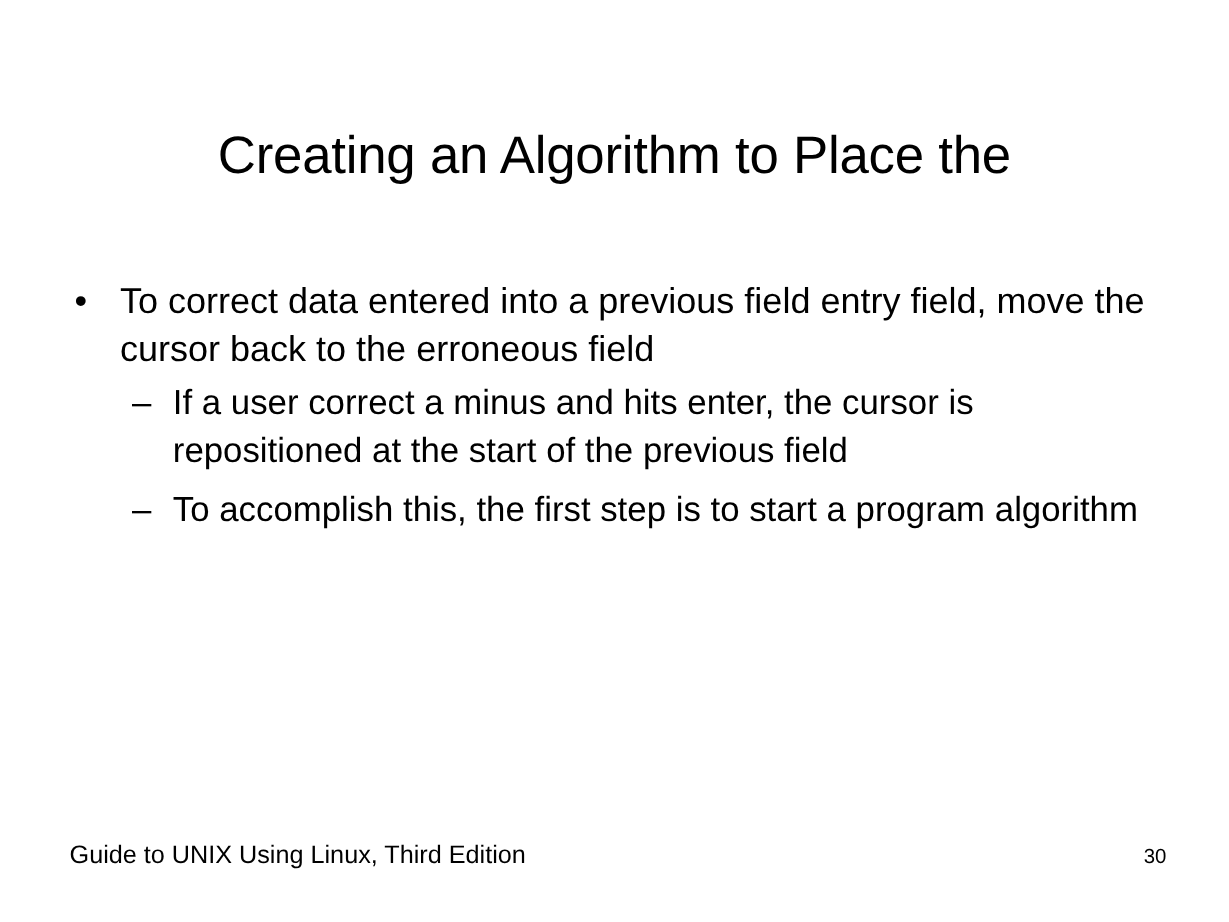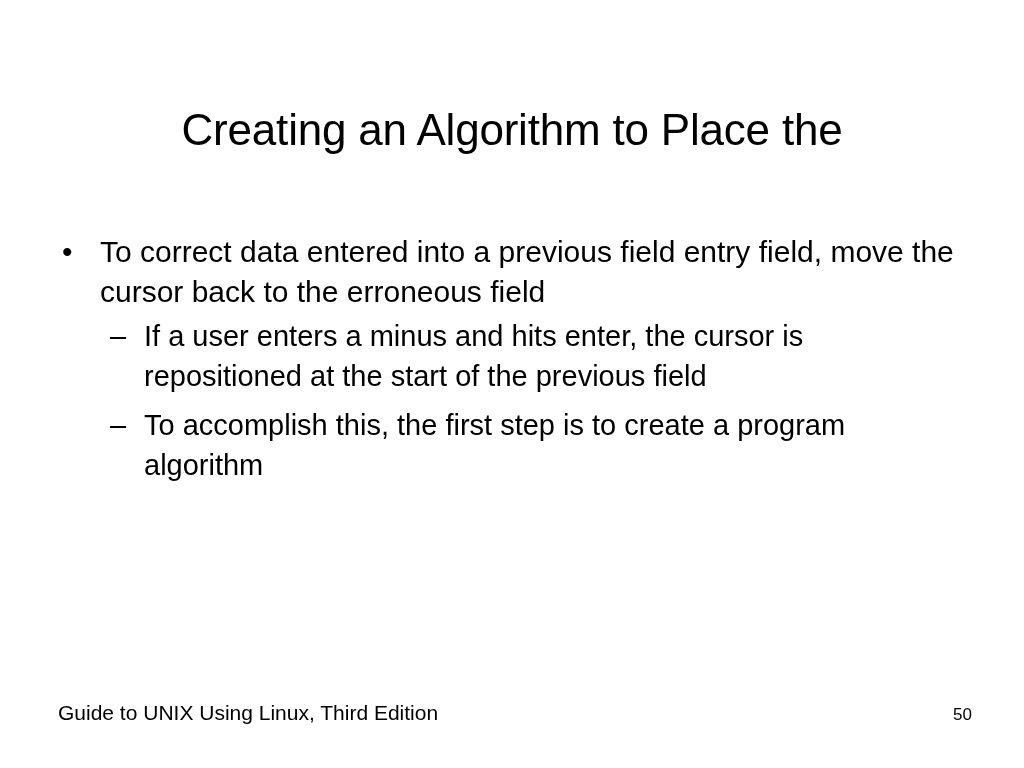--- a/index.html
+++ b/index.html
@@ -123,30 +123,30 @@
 
     <div class="bullet-l1">
       <span class="marker">•</span>
       <span class="btext">To correct data entered into a previous field entry field, move the cursor back to the erroneous field</span>
     </div>
 
     <div class="sub-list">
 
       <div class="bullet-l2">
         <span class="marker">–</span>
-        <span class="btext">If a user enters a minus and hits enter, the cursor is repositioned at the start of the previous field</span>
+        <span class="btext">If a user correct a minus and hits enter, the cursor is repositioned at the start of the previous field</span>
       </div>
 
       <div class="bullet-l2">
         <span class="marker">–</span>
-        <span class="btext">To accomplish this, the first step is to create a program algorithm</span>
+        <span class="btext">To accomplish this, the first step is to start a program algorithm</span>
       </div>
 
     </div>
 
   </div>
 
   <div class="footer">
     <div class="footer-source">Guide to UNIX Using Linux, Third Edition</div>
-    <div class="footer-page">50</div>
+    <div class="footer-page">30</div>
   </div>
 
 </div>
 
 </body></html>

